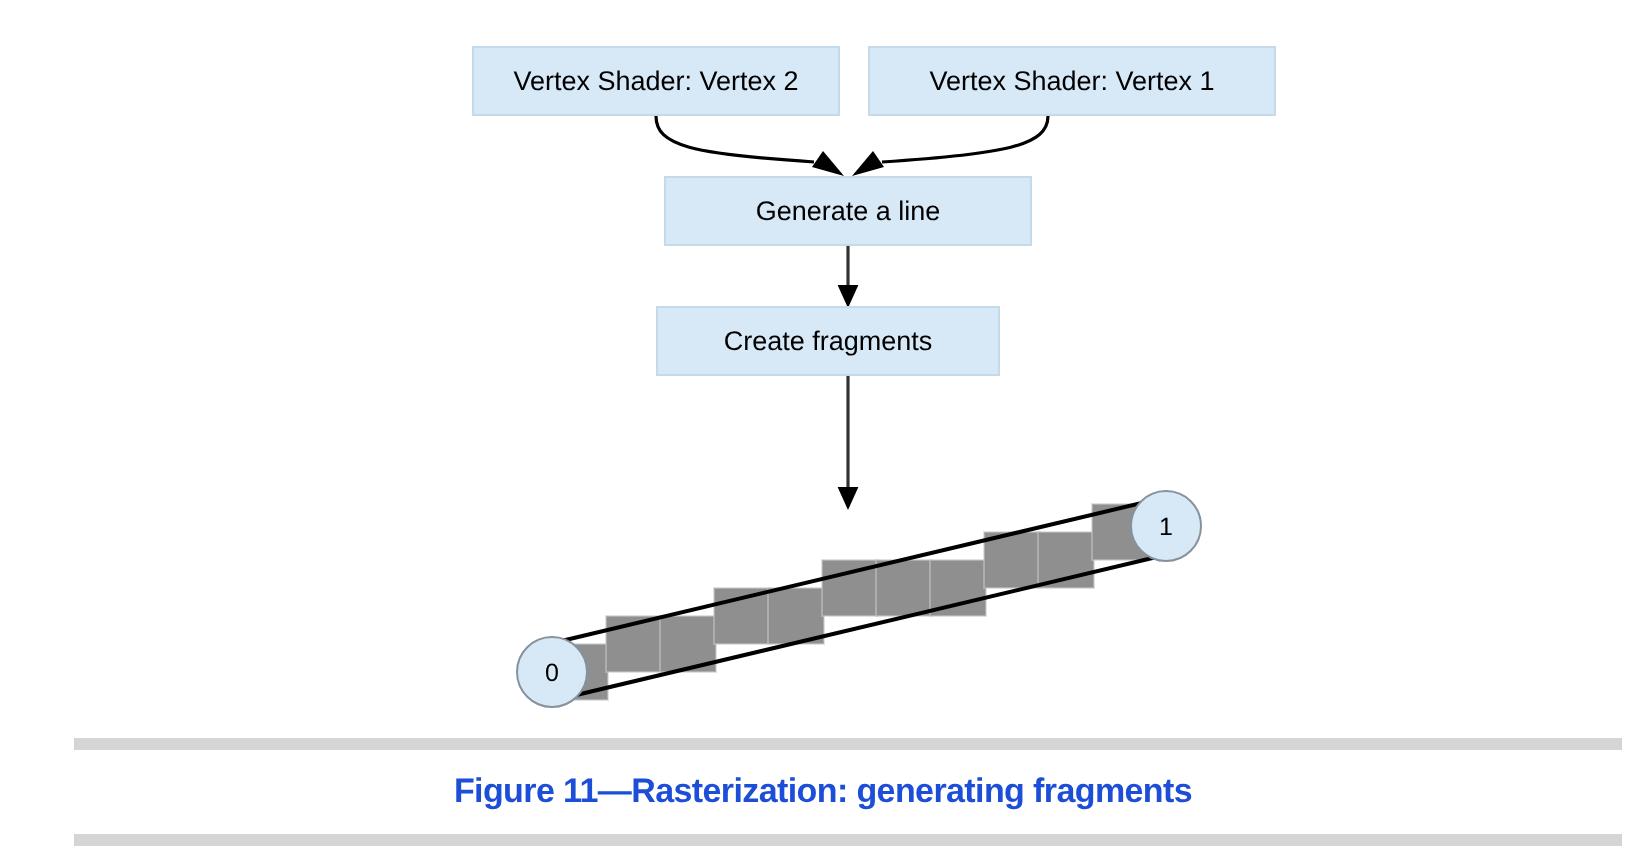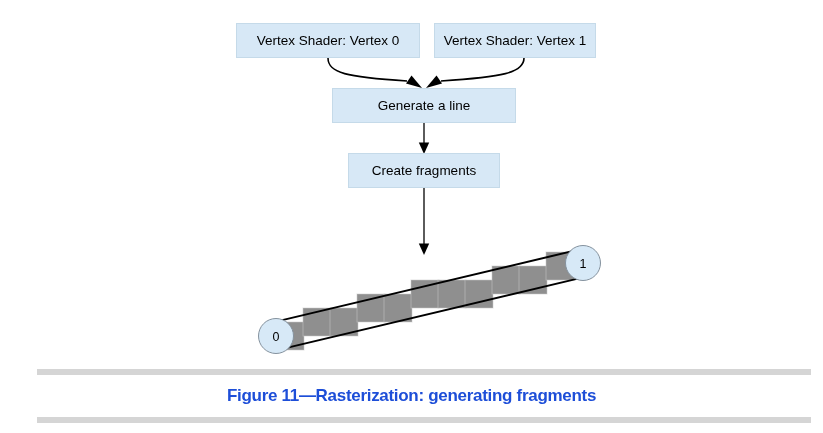--- a/index.html
+++ b/index.html
@@ -8,23 +8,23 @@
   svg.overlay { position:absolute; left:0; top:0; }
 
   .node {
     position:absolute; box-sizing:border-box;
     display:flex; align-items:center; justify-content:center;
     background:var(--box-fill,#d7e8f6);
     border:1px solid var(--box-border,#c5dae9);
     font-size:13.5px; color:#000; white-space:nowrap;
   }
   #box-v0   { left:236px; top:23px;  width:184px; height:35px; }
-  #box-v1   { left:434px; top:23px;  width:162px; height:35px; }
+  #box-v1   { left:434px; top:23px;  width:204px; height:35px; }
   #box-gen  { left:332px; top:88px;  width:184px; height:35px; }
-  #box-frag { left:348px; top:153px; width:152px; height:35px; }
+  #box-frag { left:328px; top:153px; width:172px; height:35px; }
 
   .caption-bar { position:absolute; left:37px; width:774px; height:6px; background:var(--bar,#d5d5d5); }
   .bar-top    { top:369px; }
   .bar-bottom { top:417px; }
   .caption {
     position:absolute; left:0; width:823px; top:386px;
     text-align:center; font-weight:bold; font-size:17px;
     letter-spacing:-0.3px; color:#1d4ed8;
   }
 </style>
@@ -63,21 +63,21 @@
         <line x1="272.76131137357106" y1="322.37976152994963" x2="579.7613113735711" y2="249.37976152994963" stroke="#000000" stroke-width="2"></line>
         <circle cx="276" cy="336" r="17.5" fill="#d7e9f7" stroke="#85929e" stroke-width="1"></circle>
         <circle cx="583" cy="263" r="17.5" fill="#d7e9f7" stroke="#85929e" stroke-width="1"></circle>
       </g>
 
     <text x="276" y="340.5" text-anchor="middle" font-size="12.5" fill="#000">0</text>
     <text x="583" y="267.5" text-anchor="middle" font-size="12.5" fill="#000">1</text>
   </svg>
 
   <div class="node" id="box-v0">
-    <span>Vertex Shader: Vertex 0</span>
+    <span>Vertex Shader: Vertex 2</span>
   </div>
   <div class="node" id="box-v1">
     <span>Vertex Shader: Vertex 1</span>
   </div>
   <div class="node" id="box-gen">
     <span>Generate a line</span>
   </div>
   <div class="node" id="box-frag">
     <span>Create fragments</span>
   </div>

